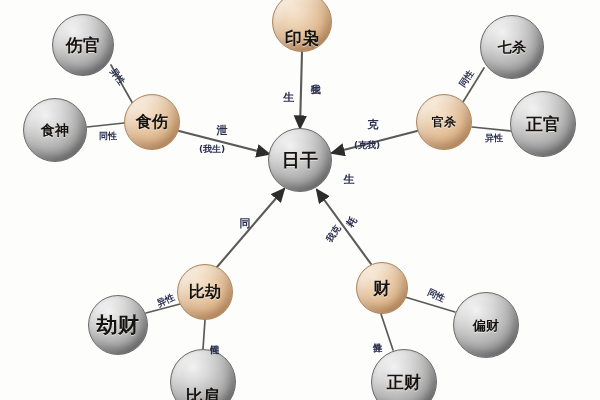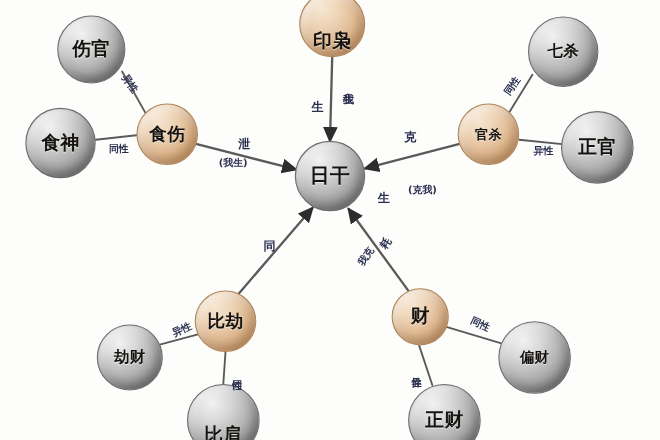--- a/index.html
+++ b/index.html
@@ -122,48 +122,48 @@
       <div class="node tan" style="left: 205px; top: 292px; width: 56px; height: 56px;">
         <span class="lbl" style="font-size: 16px; color: rgb(21, 19, 15);">比劫</span>
       </div>
       <div class="node tan" style="left: 382px; top: 288px; width: 52px; height: 52px;">
         <span class="lbl" style="font-size: 17px; color: rgb(21, 19, 15);">财</span>
       </div>
       <div class="node gray" style="left: 83px; top: 45px; width: 62px; height: 62px;">
         <span class="lbl" style="font-size: 17px; color: rgb(21, 19, 15);">伤官</span>
       </div>
       <div class="node gray" style="left: 55px; top: 130px; width: 64px; height: 64px;">
-        <span class="lbl" style="font-size: 17px; color: rgb(21, 19, 15);">食神</span>
+        <span class="lbl" style="font-size: 14px; color: rgb(21, 19, 15);">食神</span>
       </div>
       <div class="node gray" style="left: 512px; top: 47px; width: 64px; height: 64px;">
         <span class="lbl" style="font-size: 14px; color: rgb(21, 19, 15);">七杀</span>
       </div>
-      <div class="node gray" style="left: 543px; top: 134px; width: 66px; height: 66px;">
+      <div class="node gray" style="left: 543px; top: 124px; width: 66px; height: 66px;">
         <span class="lbl" style="font-size: 17px; color: rgb(21, 19, 15);">正官</span>
       </div>
       <div class="node gray" style="left: 118px; top: 325px; width: 60px; height: 60px;">
-        <span class="lbl" style="font-size: 14px; color: rgb(21, 19, 15);">劫财</span>
+        <span class="lbl" style="font-size: 21px; color: rgb(21, 19, 15);">劫财</span>
       </div>
       <div class="node gray" style="left: 203px; top: 382px; width: 66px; height: 66px;">
         <span class="lbl" style="font-size: 17px; color: rgb(21, 19, 15); margin-top: 28px;">比肩</span>
       </div>
       <div class="node gray" style="left: 486px; top: 325px; width: 66px; height: 66px;">
         <span class="lbl" style="font-size: 13px; color: rgb(21, 19, 15);">偏财</span>
       </div>
       <div class="node gray" style="left: 404px; top: 382px; width: 66px; height: 66px;">
         <span class="lbl" style="font-size: 17px; color: rgb(21, 19, 15);">正财</span>
       </div>
     </div>
   <div id="label-layer">
       <div class="edge-label vert" style="left: 288px; top: 82px; font-size: 11px; color: rgb(42, 47, 79);">生</div>
       <div class="edge-label vert" style="left: 315px; top: 76px; font-size: 10px; color: rgb(42, 47, 79);">生我</div>
       <div class="edge-label" style="left: 222px; top: 131px; font-size: 11px; color: rgb(42, 47, 79);">泄</div>
       <div class="edge-label" style="left: 212px; top: 150px; font-size: 9px; color: rgb(42, 47, 79);">(我生)</div>
       <div class="edge-label" style="left: 373px; top: 125px; font-size: 11px; color: rgb(42, 47, 79);">克</div>
-      <div class="edge-label" style="left: 384px; top: 146px; font-size: 9px; color: rgb(42, 47, 79); margin-top: 28px;">(克我)</div>
+      <div class="edge-label" style="left: 367px; top: 146px; font-size: 9px; color: rgb(42, 47, 79);">(克我)</div>
       <div class="edge-label" style="left: 349px; top: 180px; font-size: 11px; color: rgb(42, 47, 79);">生</div>
       <div class="edge-label" style="left: 245px; top: 224px; font-size: 11px; color: rgb(42, 47, 79);">同</div>
       <div class="edge-label rot-n55" style="left: 352px; top: 222px; font-size: 10px; color: rgb(42, 47, 79);">耗</div>
       <div class="edge-label rot-n55" style="left: 334px; top: 234px; font-size: 9px; color: rgb(42, 47, 79);">我克</div>
       <div class="edge-label rot-p55" style="left: 117px; top: 77px; font-size: 9px; color: rgb(42, 47, 79);">异性</div>
       <div class="edge-label" style="left: 108px; top: 137px; font-size: 9px; color: rgb(42, 47, 79);">同性</div>
       <div class="edge-label rot-n55" style="left: 467px; top: 79px; font-size: 9px; color: rgb(42, 47, 79);">同性</div>
       <div class="edge-label" style="left: 494px; top: 139px; font-size: 9px; color: rgb(42, 47, 79);">异性</div>
       <div class="edge-label rot-n25" style="left: 166px; top: 301px; font-size: 9px; color: rgb(42, 47, 79);">异性</div>
       <div class="edge-label vert" style="left: 214px; top: 338px; font-size: 9px; color: rgb(42, 47, 79);">同性</div>

